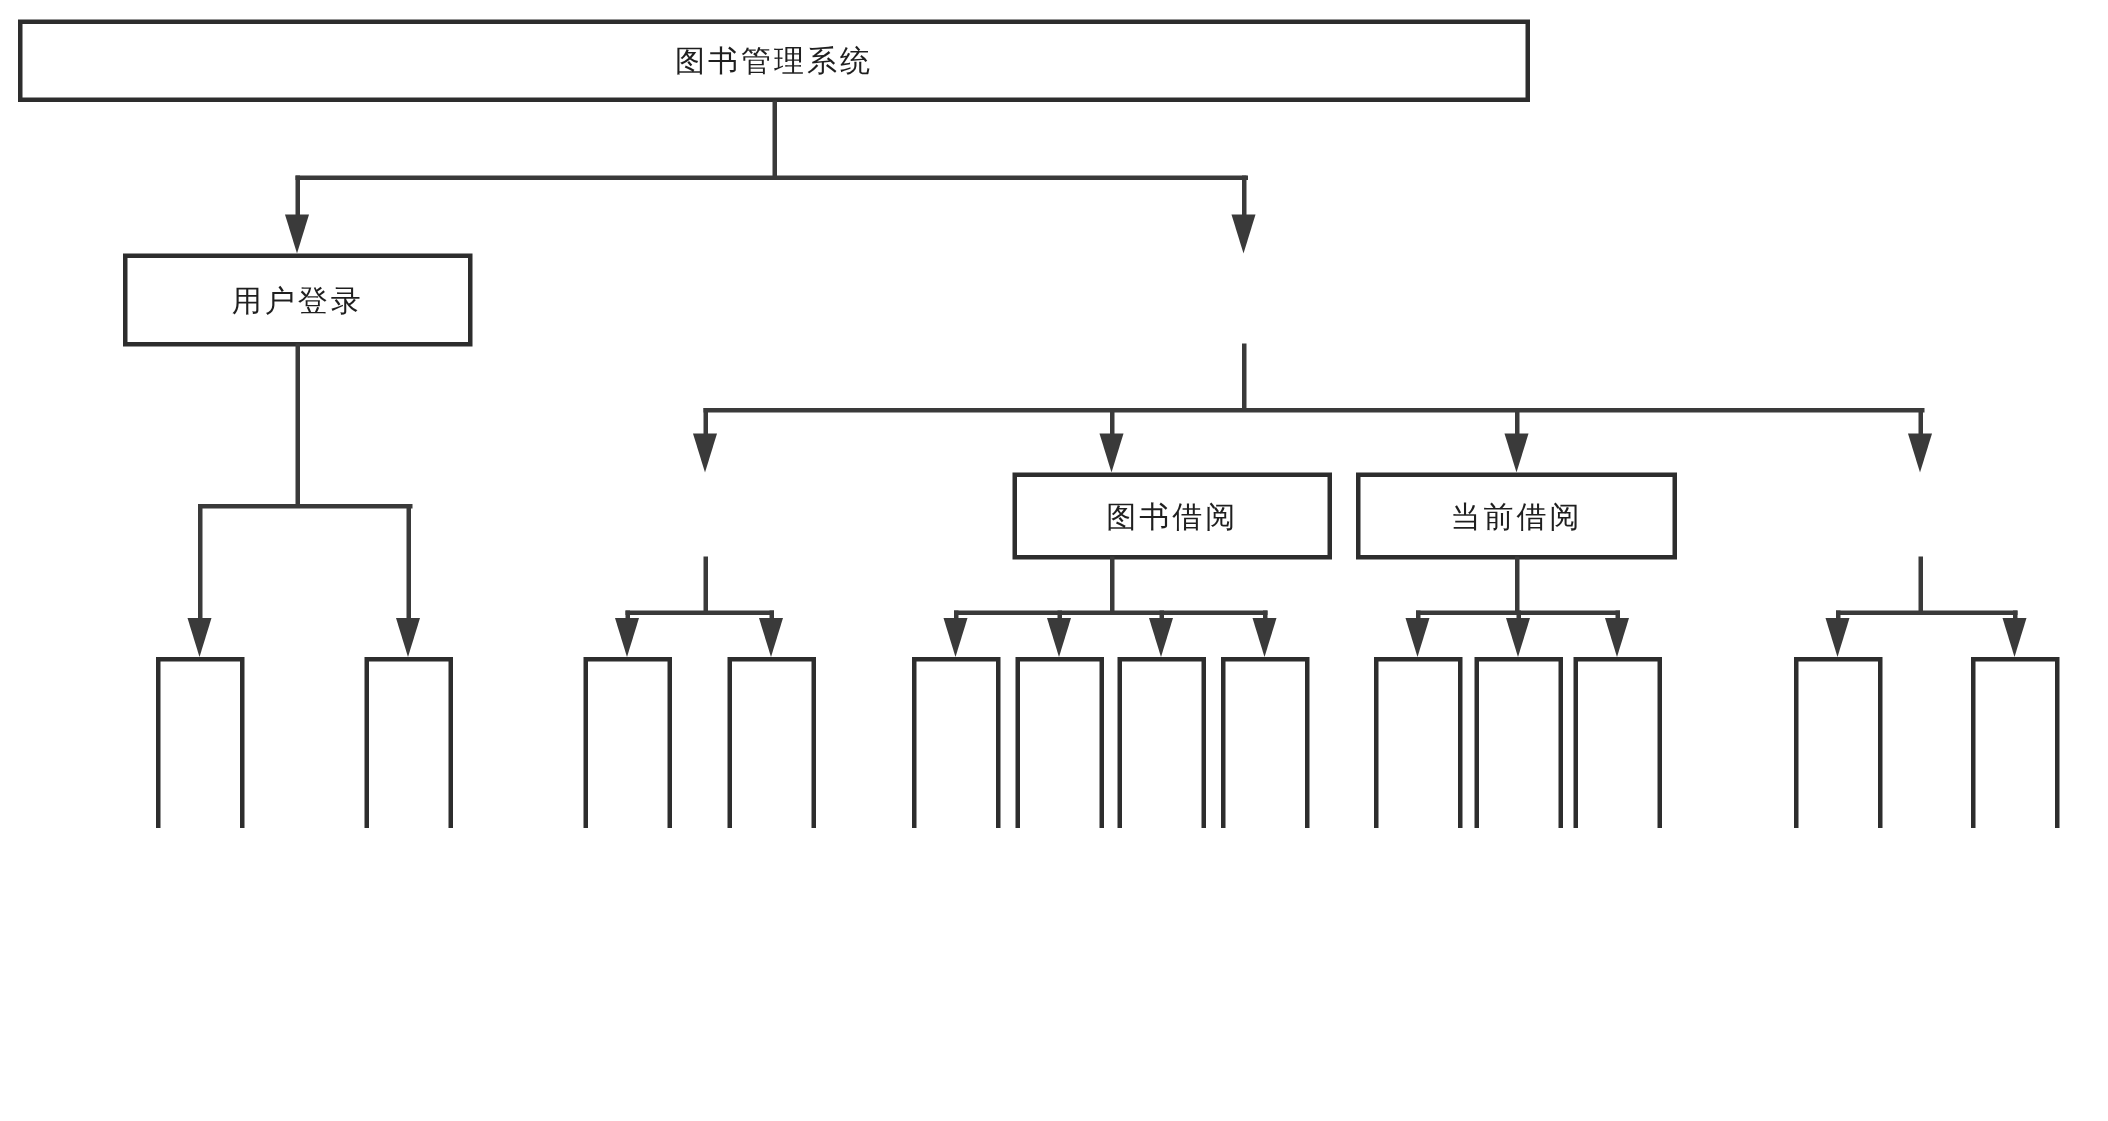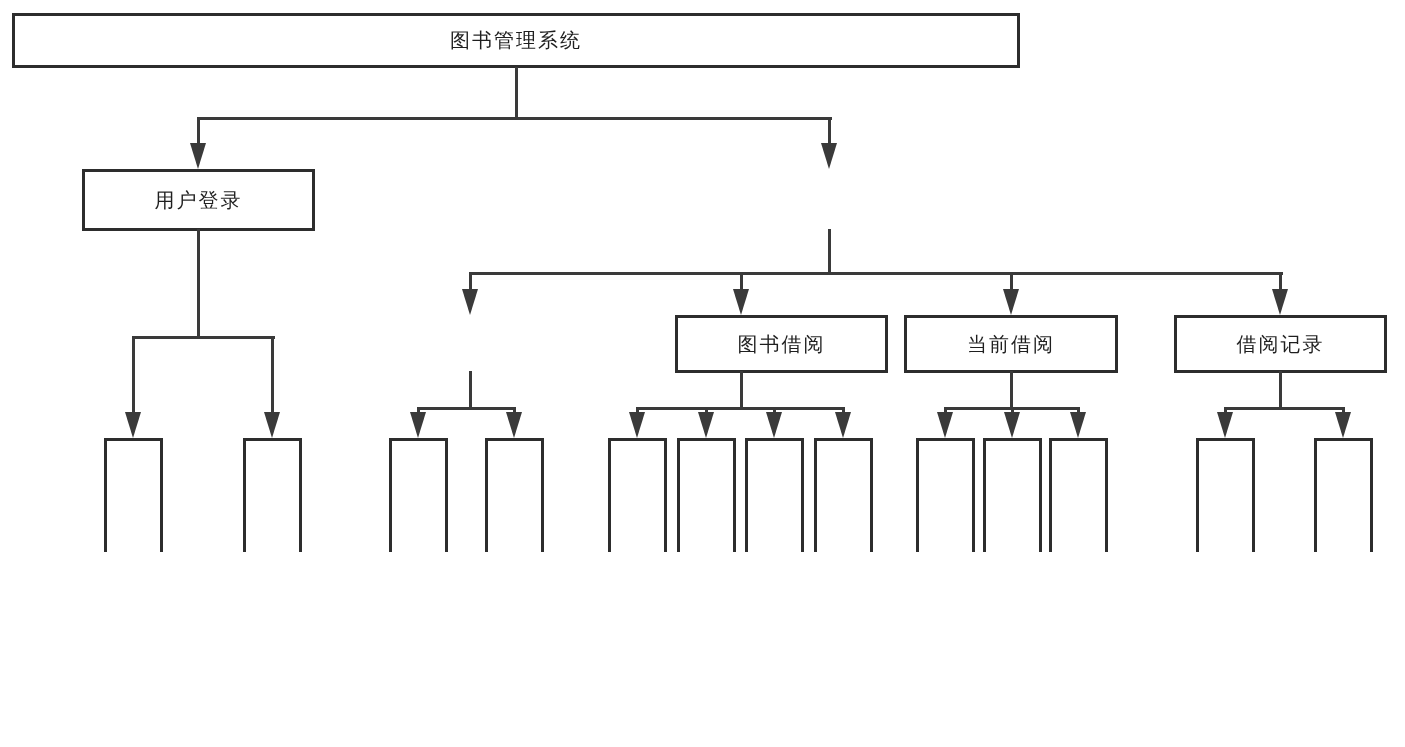--- a/index.html
+++ b/index.html
@@ -98,23 +98,20 @@
   <div class="arrow" style="left:1003px; top:289px;"></div>
   <div class="line" style="left:1279px; top:272px; width:3px; height:20px;"></div>
   <div class="arrow" style="left:1272px; top:289px;"></div>
 
   <div class="box" style="left:635px; top:315px; width:213px; height:58px;margin-left:40px;">
     <span class="hlabel">图书借阅</span>
   </div>
   <div class="box" style="left:904px; top:315px; width:214px; height:58px;">
     <span class="hlabel">当前借阅</span>
   </div>
-  <div class="box" style="left:1174px; top:315px; width:213px; height:58px;">
-    <span class="hlabel">借阅记录</span>
-  </div>
 
   <div class="line" style="left:469px; top:371px; width:3px; height:38px;"></div>
   <div class="line" style="left:740px; top:371px; width:3px; height:38px;"></div>
   <div class="line" style="left:1010px; top:371px; width:3px; height:38px;"></div>
   <div class="line" style="left:1279px; top:371px; width:3px; height:38px;"></div>
 
   <div class="line" style="left:417px; top:407px; width:99px; height:3px;"></div>
   <div class="line" style="left:636px; top:407px; width:209px; height:3px;"></div>
   <div class="line" style="left:944px; top:407px; width:136px; height:3px;"></div>
   <div class="line" style="left:1224px; top:407px; width:121px; height:3px;"></div>

